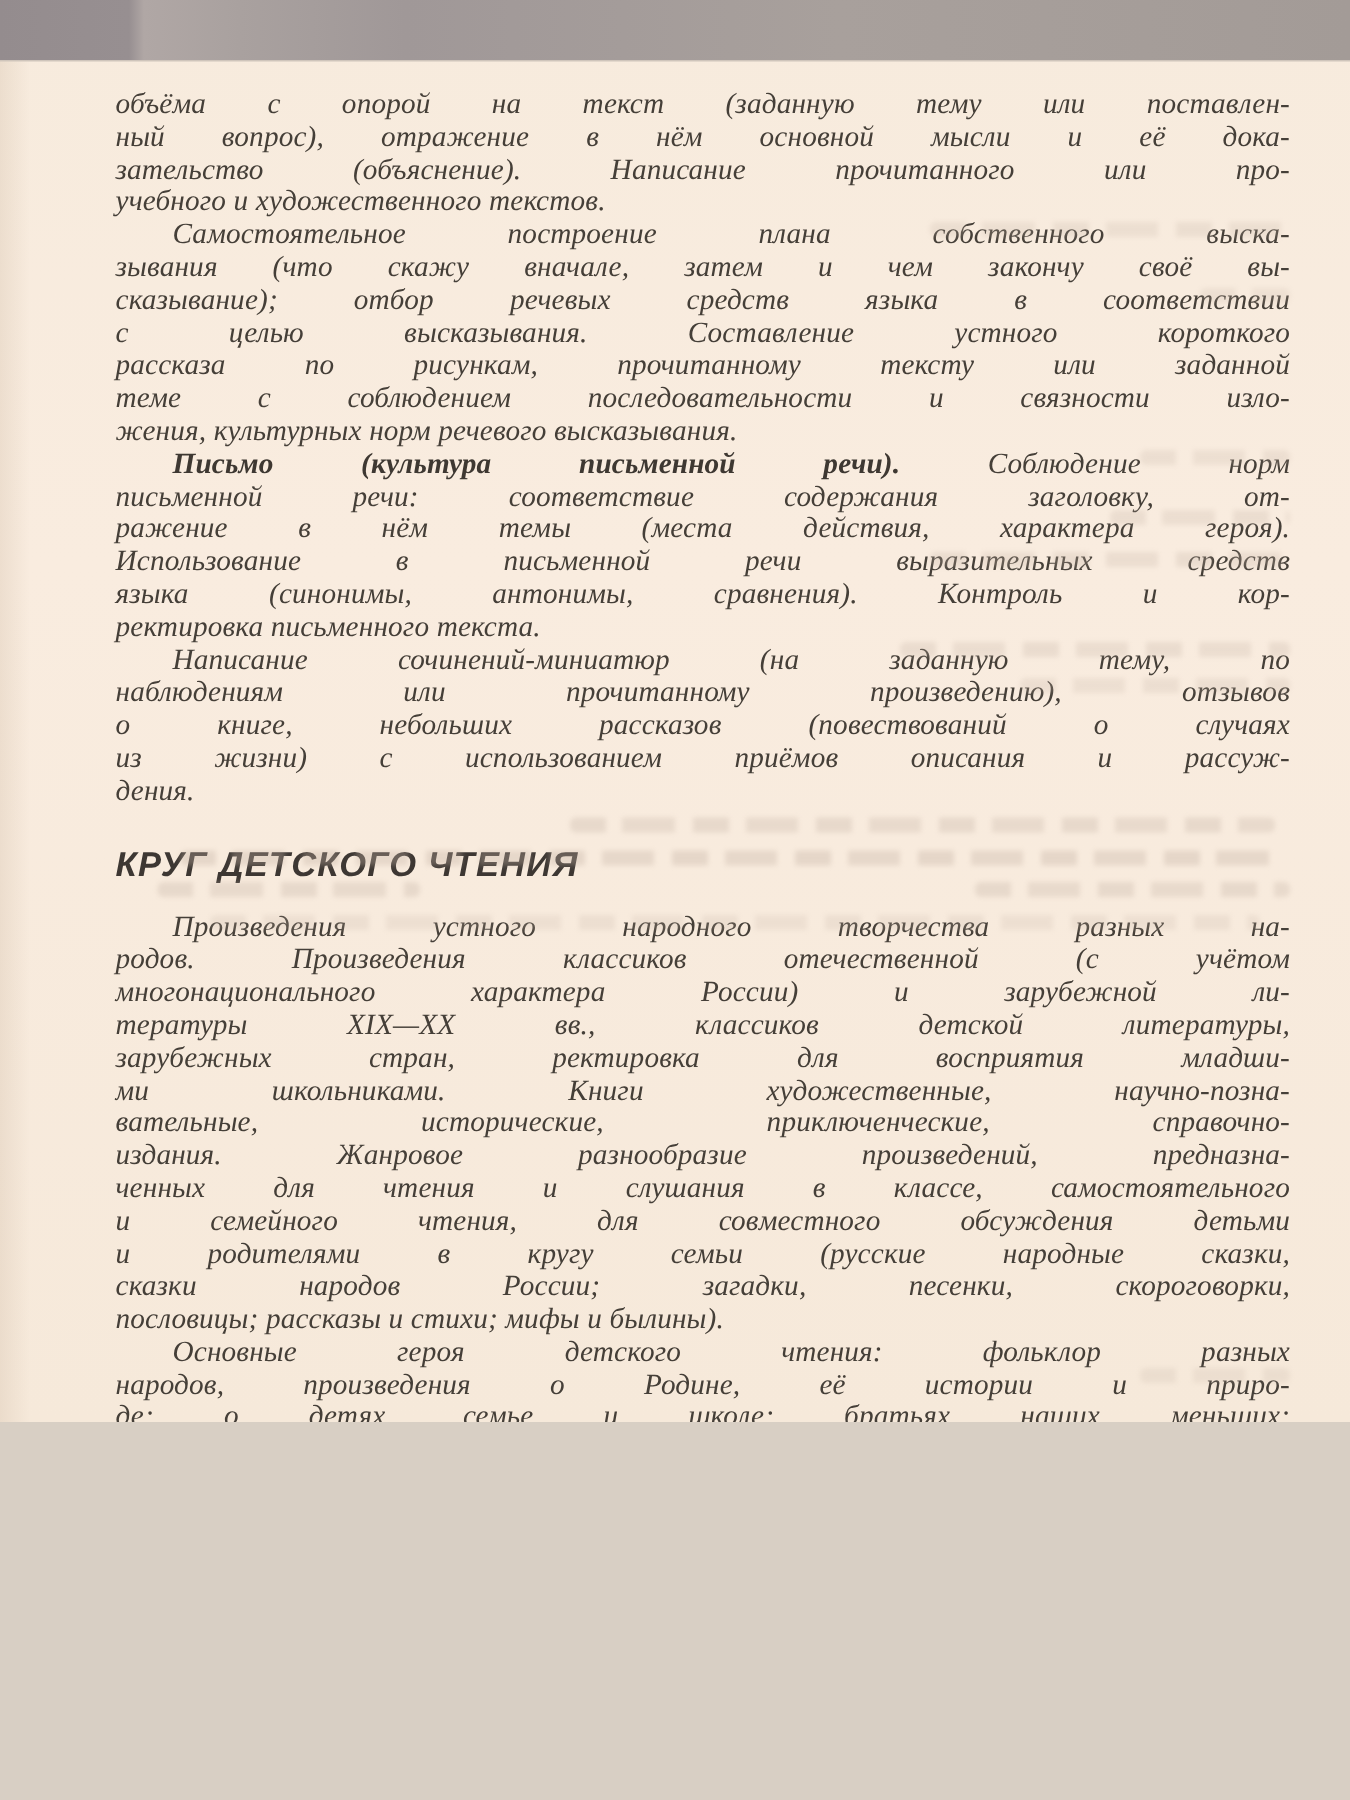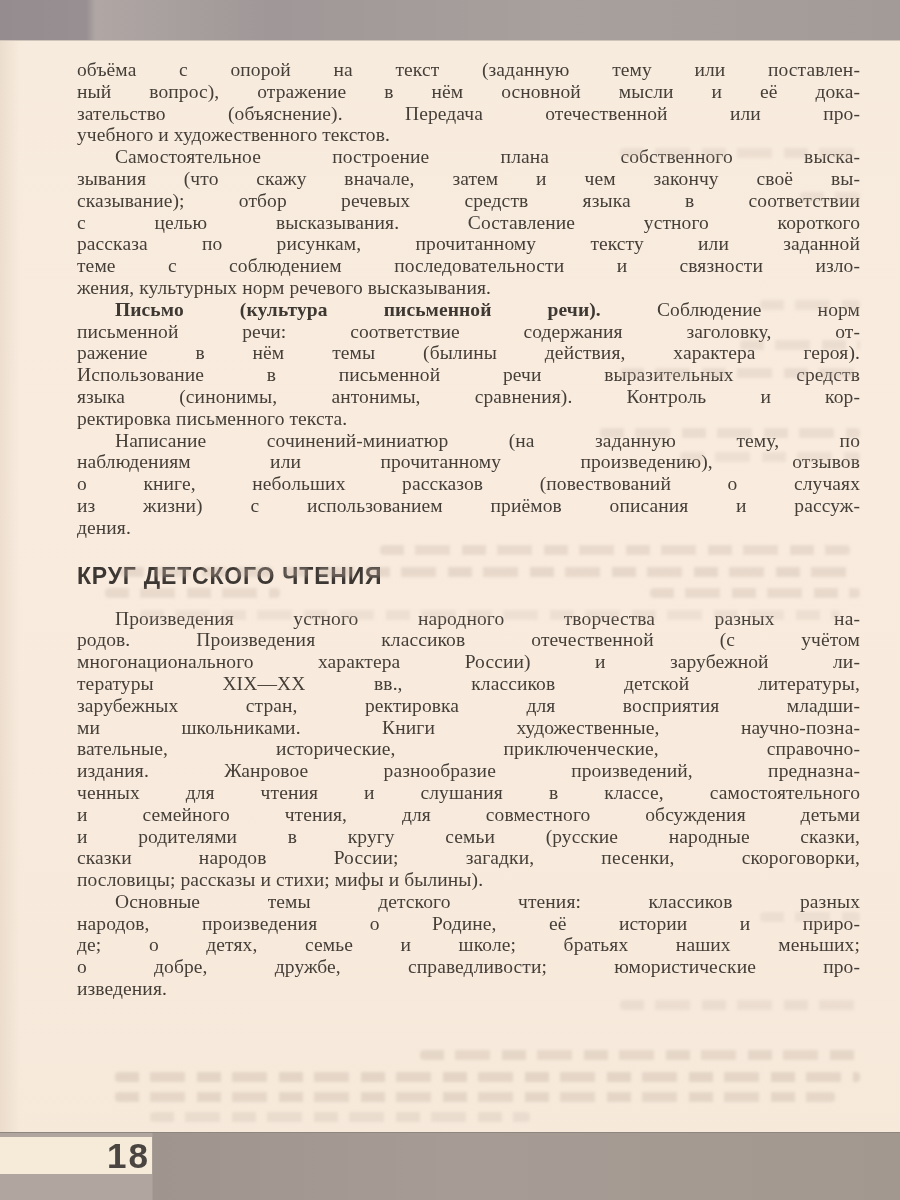--- a/index.html
+++ b/index.html
@@ -3,26 +3,27 @@
 <meta charset="utf-8">
 <style>
   html, body { margin: 0; padding: 0; }
   body {
     width: 900px; height: 1200px;
     background: #d8cfc4;
     font-family: "Liberation Serif", "DejaVu Serif", serif;
   }
   .page {
     position: relative;
-    width: 900px; height: 1200px;
+    width: 900px; height: 948px;
     overflow: hidden;
     background:
       linear-gradient(90deg, rgba(214,195,175,0.35) 0px, rgba(214,195,175,0) 20px),
       linear-gradient(180deg, #f7ebdd 0%, #f9ecdf 40%, #f6e9da 100%);
     color: #453f38;
+    font-style: italic;
   }
 
   
   .band-top {
     position: absolute; top: 0; left: 0; width: 900px; height: 40px;
     background: linear-gradient(90deg,
       #948c8e 0px, #978f91 86px, #b0a7a5 96px, #a9a19f 160px,
       #a09898 270px, #a8a09c 560px, #a39b97 100%);
     box-shadow: 0 1px 0 #cfc5bb;
   }
@@ -79,36 +80,36 @@
 
 <div class="page">
 
   <div class="band-top"></div>
 
   <main class="text-block">
     <div>
         <div class="para">
           <div class="line">объёма с опорой на текст (заданную тему или поставлен-</div>
           <div class="line">ный вопрос), отражение в нём основной мысли и её дока-</div>
-          <div class="line">зательство (объяснение). Передача отечественной или про-</div>
+          <div class="line">зательство (объяснение). Написание прочитанного или про-</div>
           <div class="line lastline">учебного и художественного текстов.</div>
         </div>
         <div class="para indent">
           <div class="line">Самостоятельное построение плана собственного выска-</div>
           <div class="line">зывания (что скажу вначале, затем и чем закончу своё вы-</div>
           <div class="line">сказывание); отбор речевых средств языка в соответствии</div>
           <div class="line">с целью высказывания. Составление устного короткого</div>
           <div class="line">рассказа по рисункам, прочитанному тексту или заданной</div>
           <div class="line">теме с соблюдением последовательности и связности изло-</div>
           <div class="line lastline">жения, культурных норм речевого высказывания.</div>
         </div>
         <div class="para indent">
           <div class="line"><b>Письмо (культура письменной речи).</b> Соблюдение норм</div>
           <div class="line">письменной речи: соответствие содержания заголовку, от-</div>
-          <div class="line">ражение в нём темы (былины действия, характера героя).</div>
+          <div class="line">ражение в нём темы (места действия, характера героя).</div>
           <div class="line">Использование в письменной речи выразительных средств</div>
           <div class="line">языка (синонимы, антонимы, сравнения). Контроль и кор-</div>
           <div class="line lastline">ректировка письменного текста.</div>
         </div>
         <div class="para indent">
           <div class="line">Написание сочинений-миниатюр (на заданную тему, по</div>
           <div class="line">наблюдениям или прочитанному произведению), отзывов</div>
           <div class="line">о книге, небольших рассказов (повествований о случаях</div>
           <div class="line">из жизни) с использованием приёмов описания и рассуж-</div>
           <div class="line lastline">дения.</div>
@@ -123,21 +124,21 @@
           <div class="line">ми школьниками. Книги художественные, научно-позна-</div>
           <div class="line">вательные, исторические, приключенческие, справочно-</div>
           <div class="line">издания. Жанровое разнообразие произведений, предназна-</div>
           <div class="line">ченных для чтения и слушания в классе, самостоятельного</div>
           <div class="line">и семейного чтения, для совместного обсуждения детьми</div>
           <div class="line">и родителями в кругу семьи (русские народные сказки,</div>
           <div class="line">сказки народов России; загадки, песенки, скороговорки,</div>
           <div class="line lastline">пословицы; рассказы и стихи; мифы и былины).</div>
         </div>
         <div class="para indent">
-          <div class="line">Основные темы детского чтения: классиков разных</div>
+          <div class="line">Основные героя детского чтения: фольклор разных</div>
           <div class="line">народов, произведения о Родине, её истории и приро-</div>
           <div class="line">де; о детях, семье и школе; братьях наших меньших;</div>
           <div class="line">о добре, дружбе, справедливости; юмористические про-</div>
           <div class="line lastline">изведения.</div>
         </div>
       </div>
   </main>
 
   <div class="bleed" style="top:148px; left:620px; width:240px; opacity:0.22;"></div>
   <div class="bleed" style="top:192px; left:800px; width:60px; opacity:0.2;"></div>

